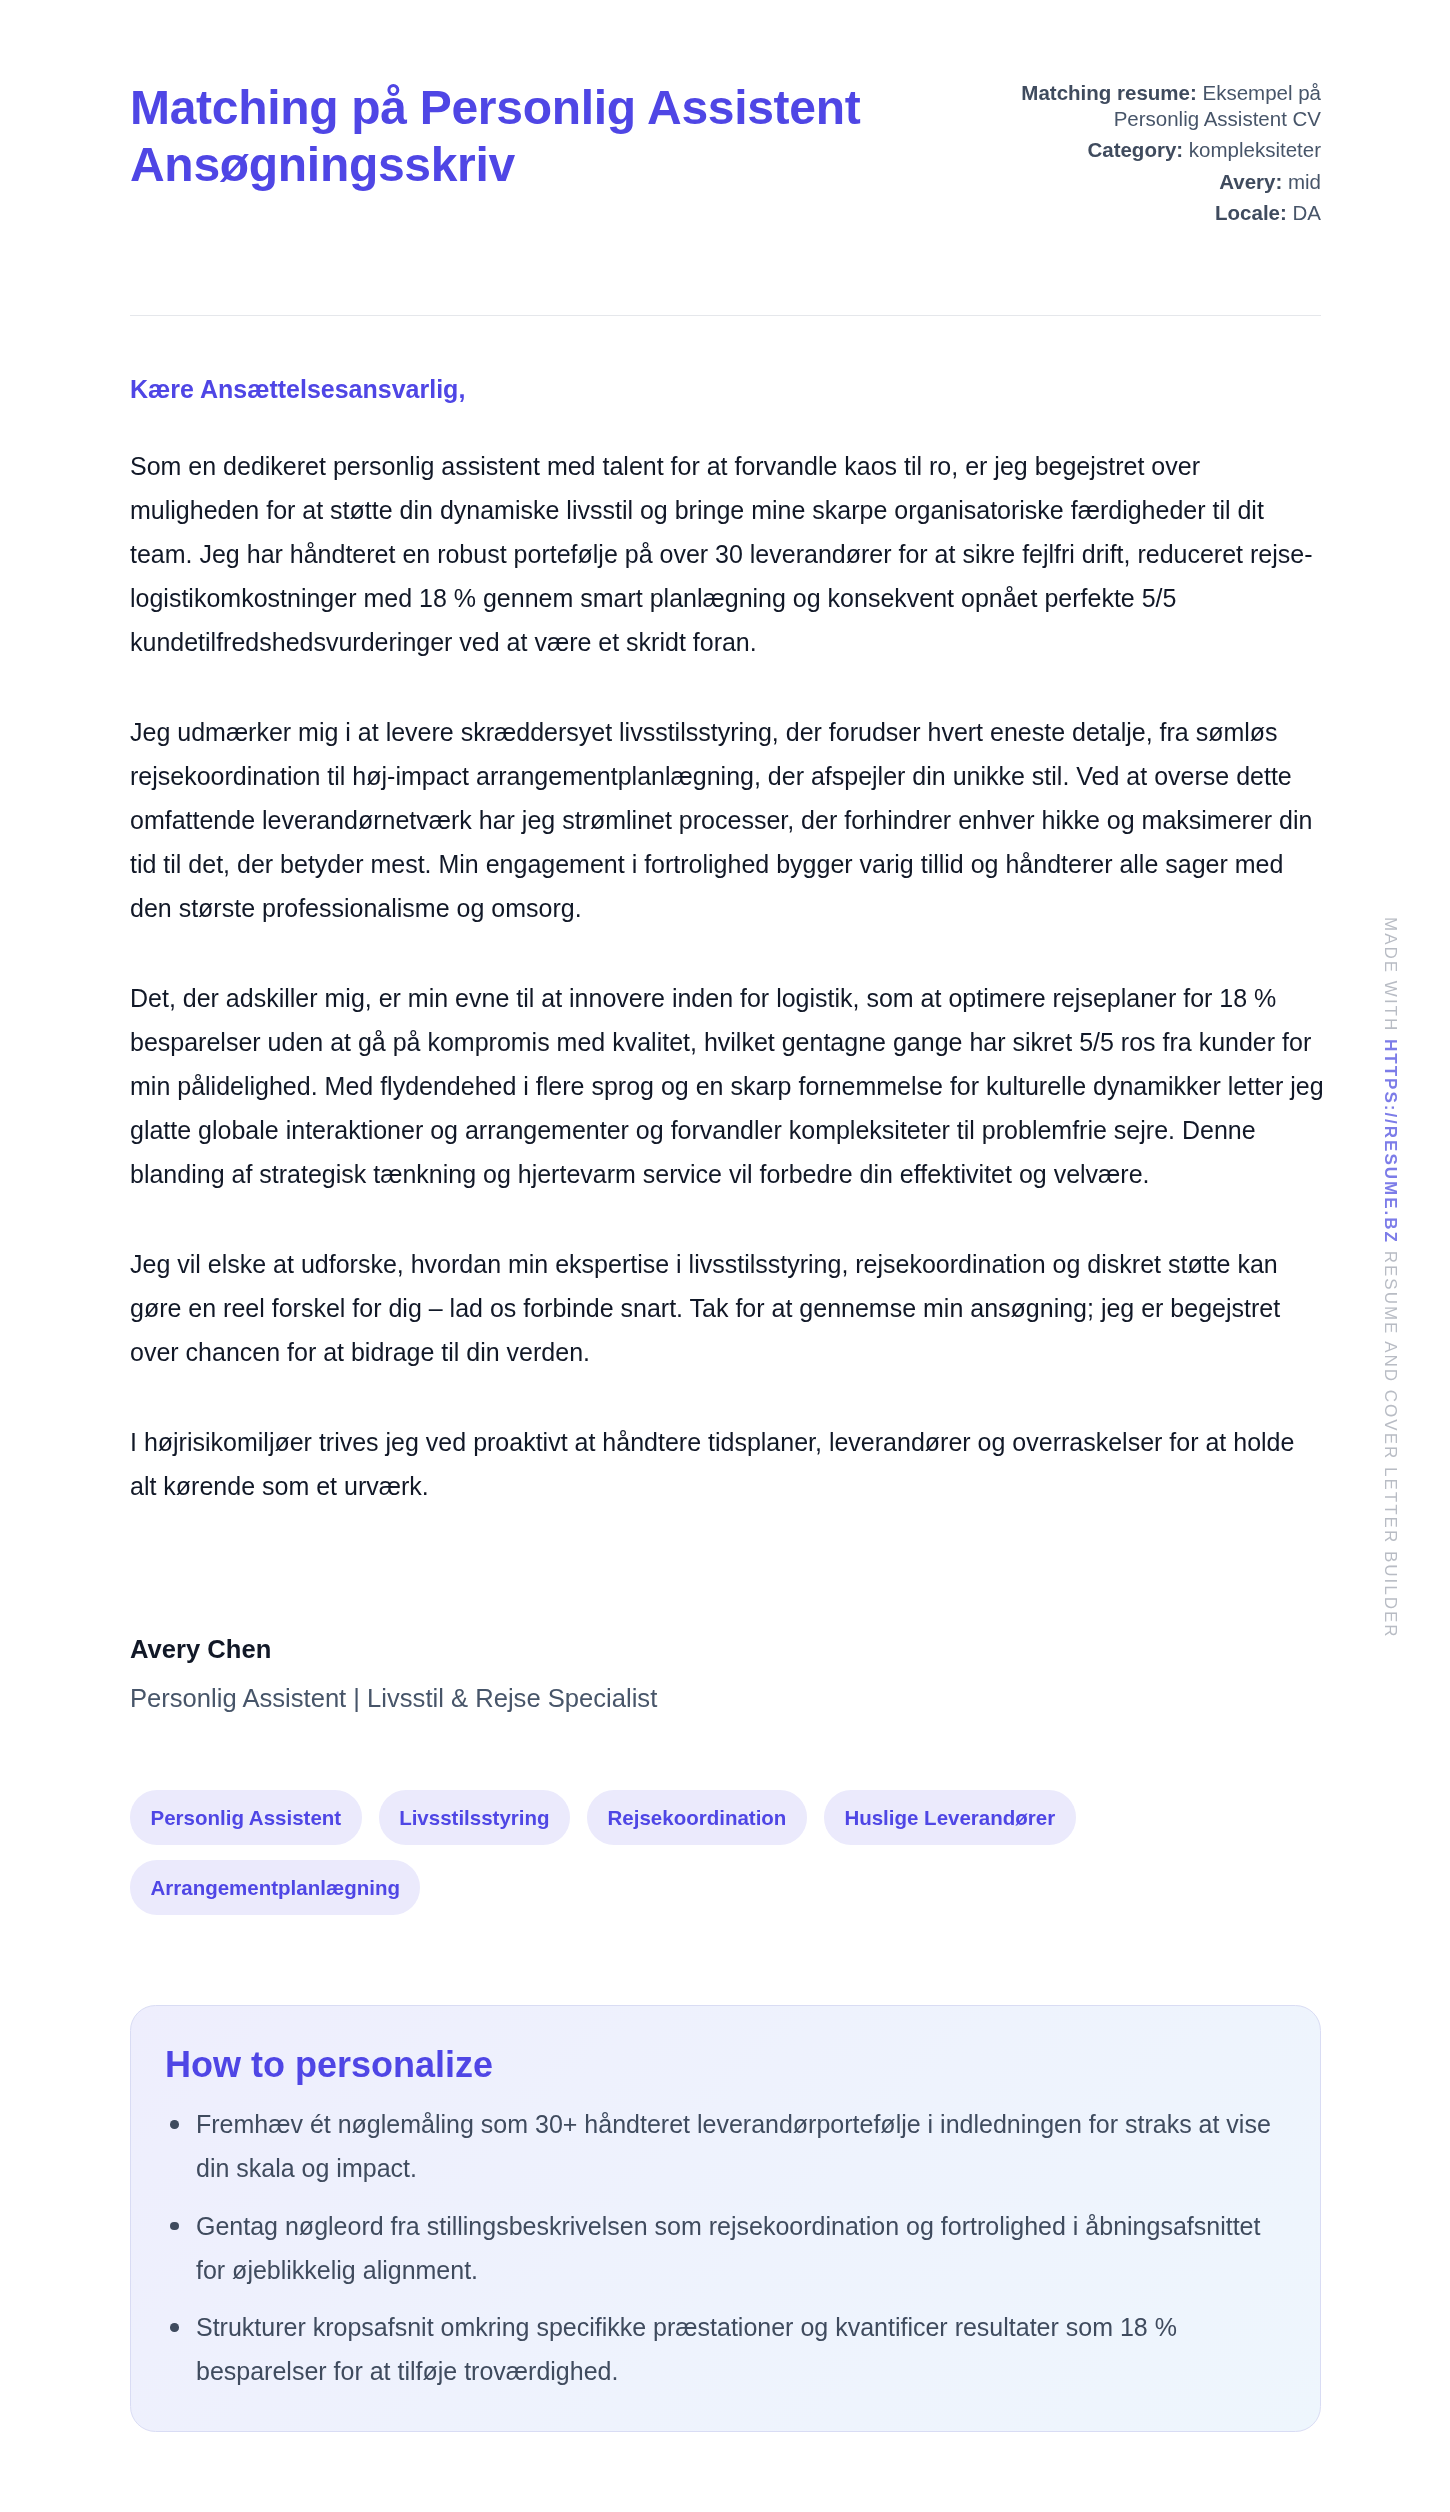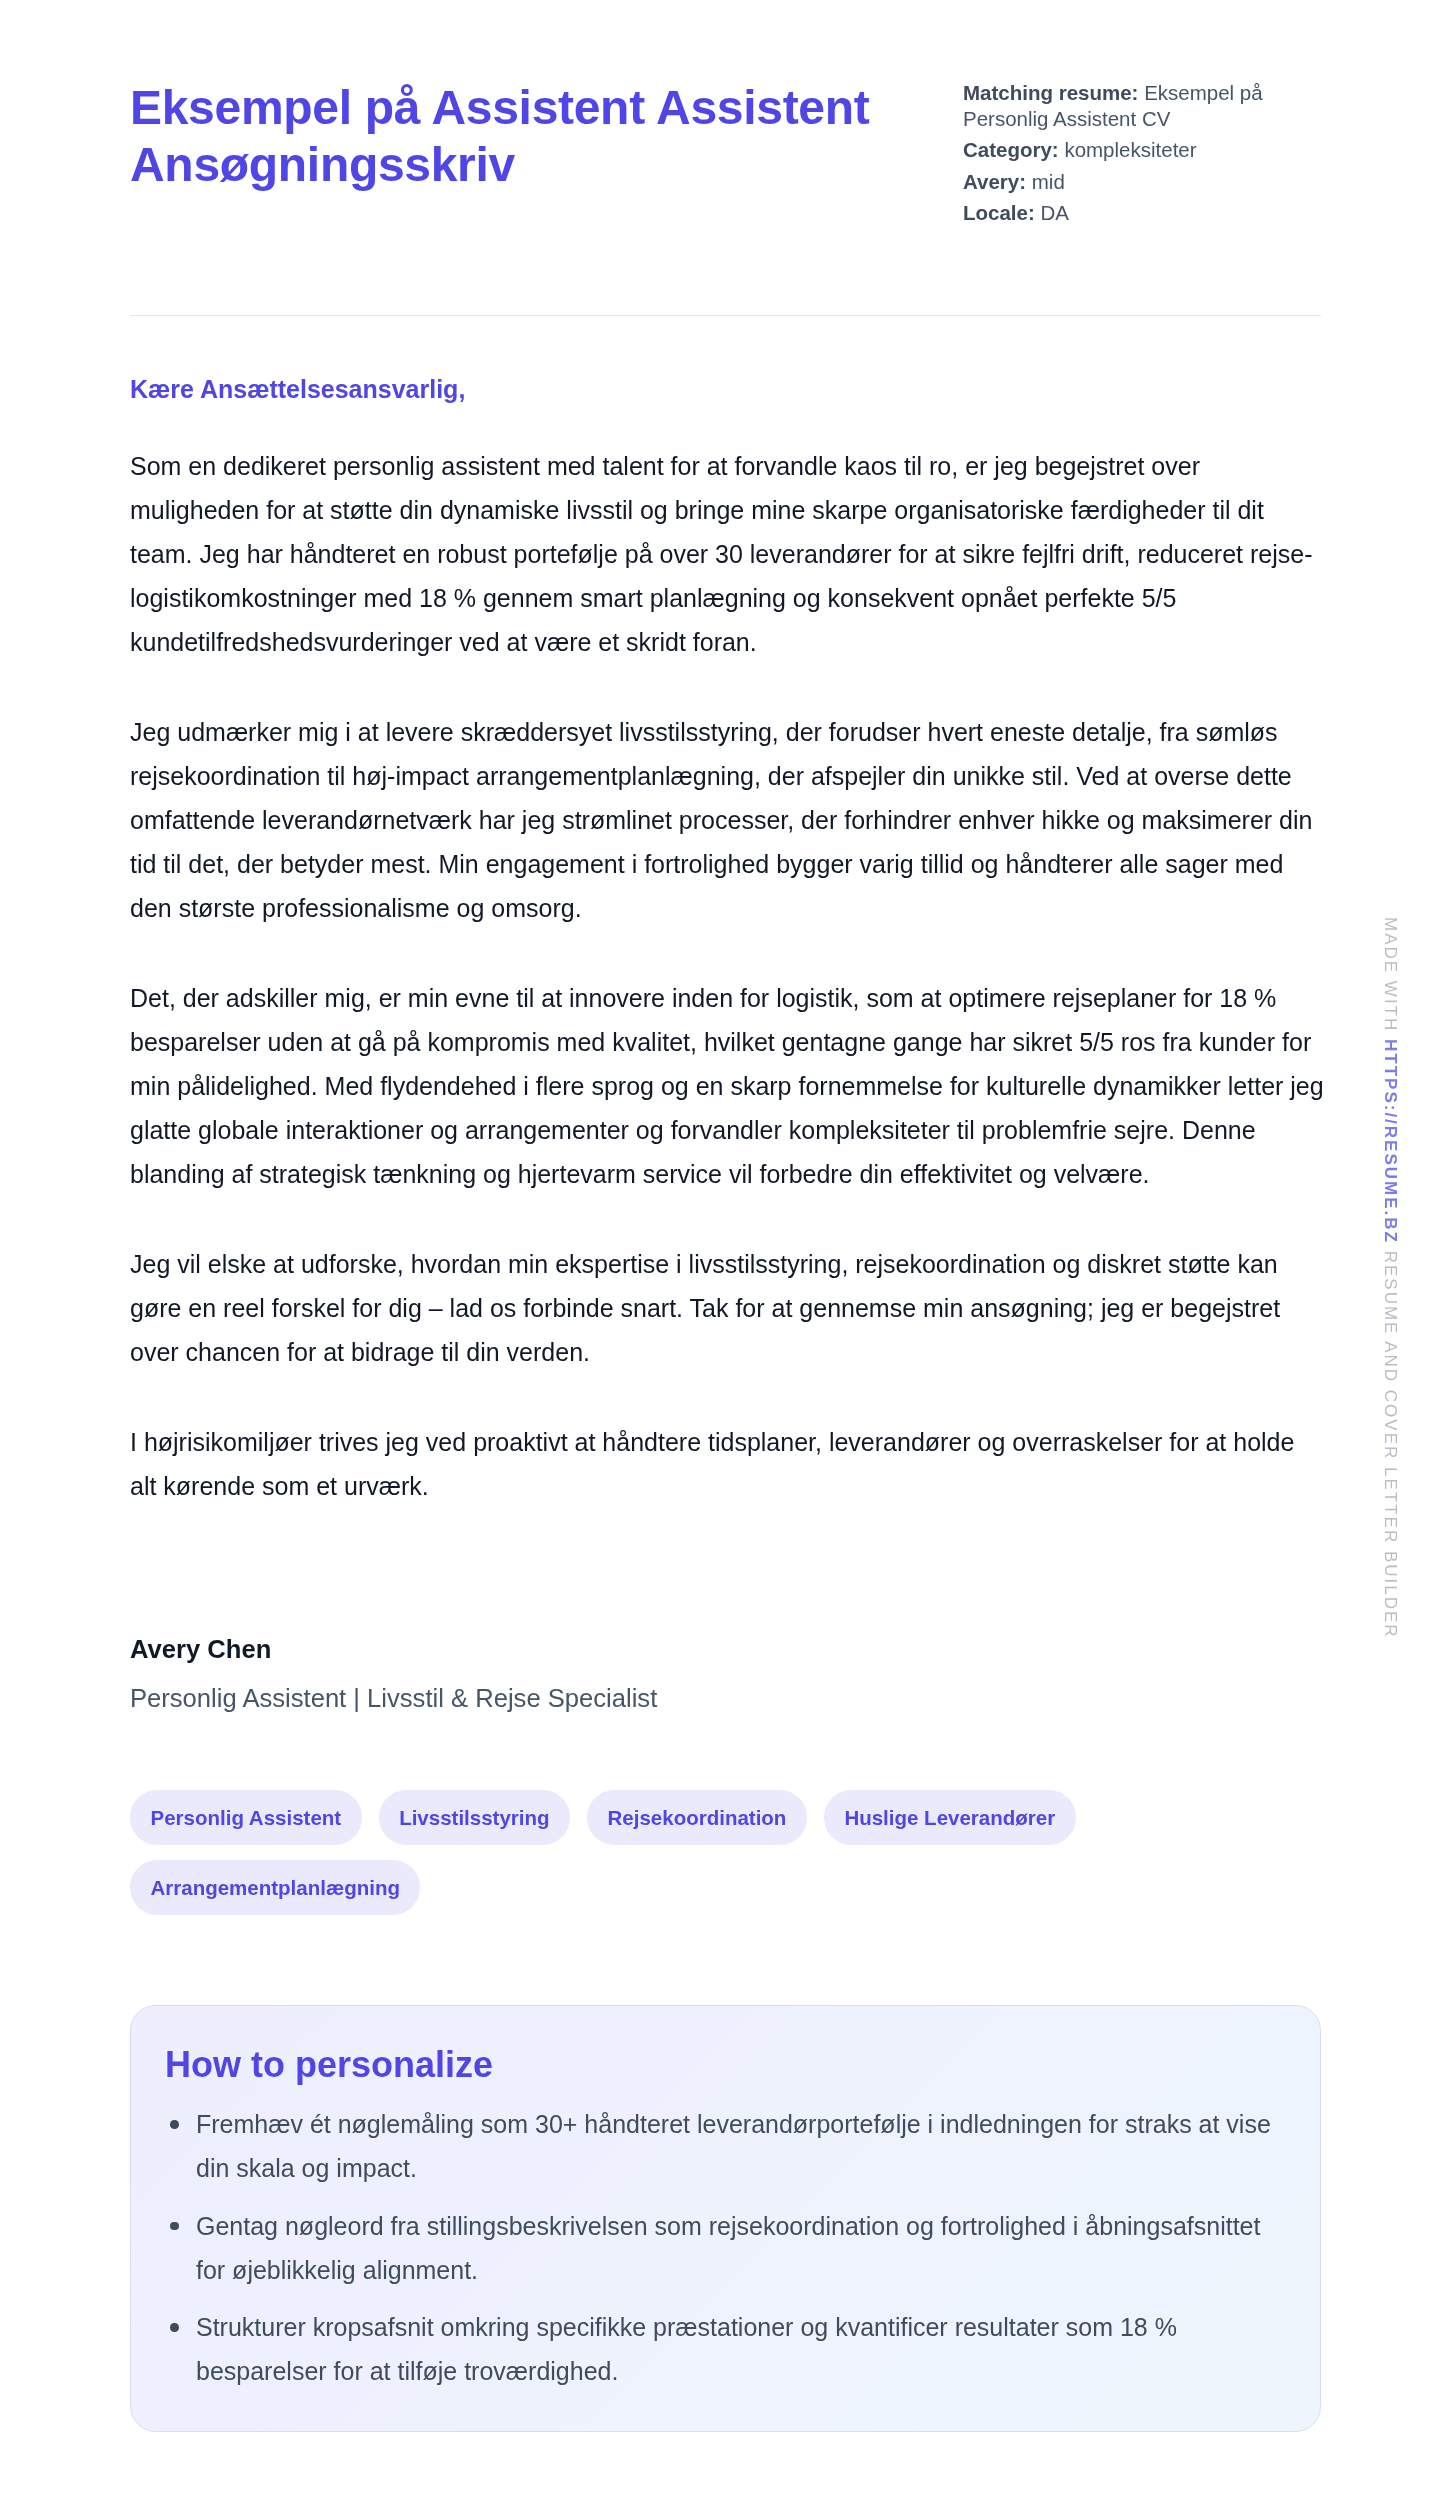--- a/index.html
+++ b/index.html
@@ -14,21 +14,21 @@
   .header { position: relative; height: 316px; border-bottom: 1.7px solid #e5e7eb; box-sizing: border-box; }
   .title {
     position: absolute; left: 0; top: 79px; width: 819px; margin: 0;
     font-size: 48px; line-height: 57px; font-weight: 700; color: #4f46e5; letter-spacing: -0.3px;
   }
   .subtitle {
     position: absolute; left: 0; top: 195px; width: 819px; margin: 0;
     font-size: 29px; line-height: 38px; font-weight: 700; color: #475569;
   }
   .meta {
-    position: absolute; right: 0; top: 80px; width: 358px; text-align: left;
+    position: absolute; right: 0; top: 80px; width: 358px; text-align: right;
     font-size: 20.5px; line-height: 25.6px; color: #475569;
   }
   .meta .row { margin-bottom: 6px; }
   .meta .lbl { font-weight: 700; color: #3f4b5e; }
 
   
   .salutation {
     position: absolute; left: 0; top: 375px; margin: 0;
     font-size: 25px; font-weight: 700; color: #4f46e5;
   }
@@ -88,21 +88,21 @@
     text-transform: uppercase;
   }
   .watermark .link { color: #7c7ce8; font-weight: 700; margin: 0 8.5px; }
 </style>
 </head>
 <body>
 
 <div class="page">
 
   <header class="header">
-    <h1 class="title">Eksempel på Assistent Assistent Ansøgningsskriv</h1>
+    <h1 class="title">Matching på Personlig Assistent Ansøgningsskriv</h1>
 
     <div class="meta">
       <div class="row">
         <span class="lbl">Matching resume:</span>
         <span>Eksempel på Personlig Assistent CV</span>
       </div>
       <div class="row">
         <span class="lbl">Category:</span>
         <span>kompleksiteter</span>
       </div>

